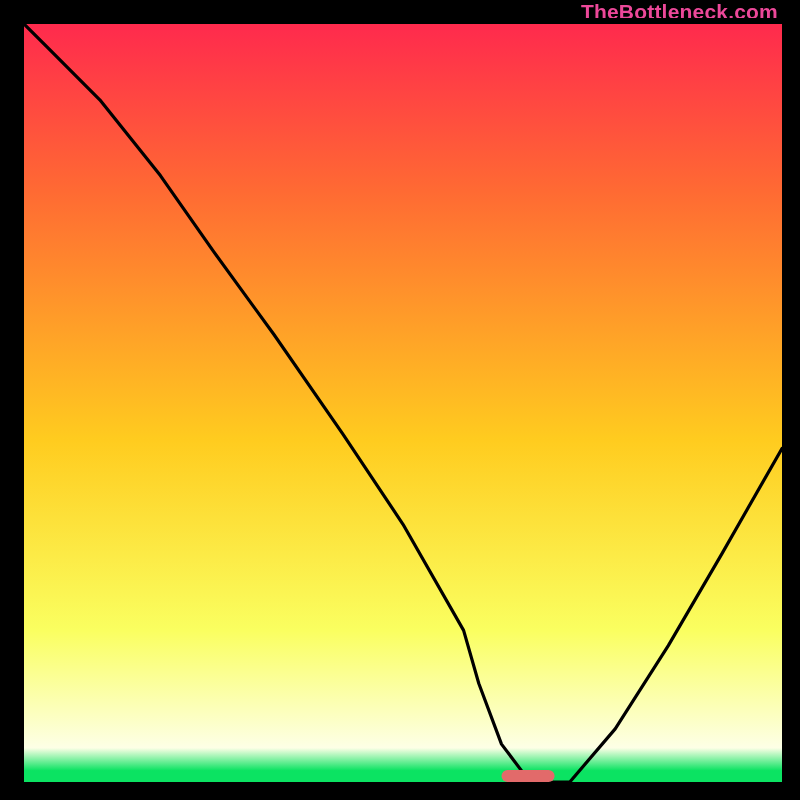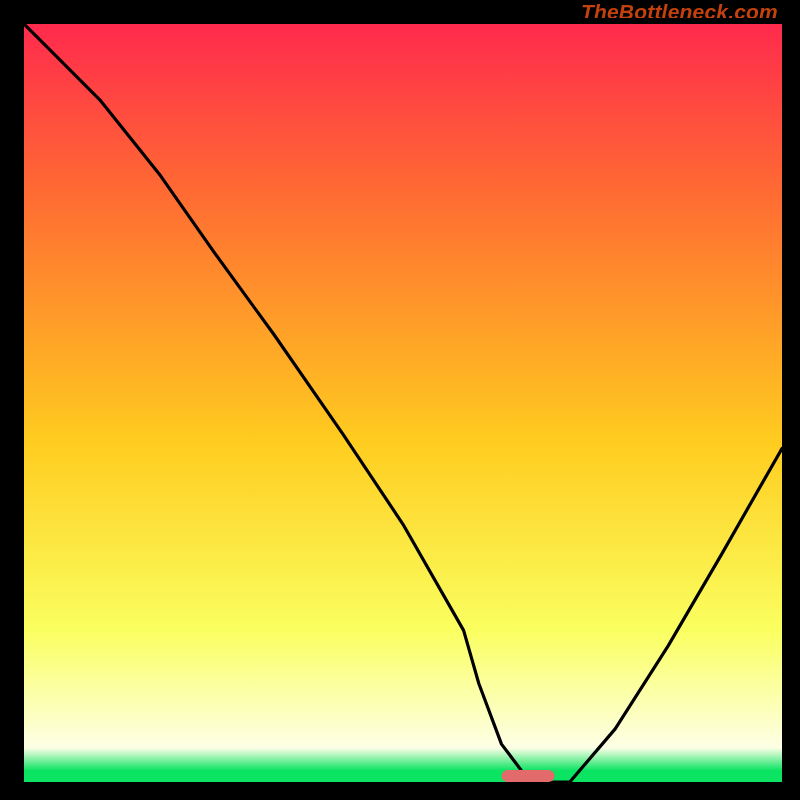--- a/index.html
+++ b/index.html
@@ -27,23 +27,22 @@
     width: 758px;
     height: 758px;
   }
   .credit {
     position: absolute;
     top: 0px;
     right: 22px;
     font-family: Arial, Helvetica, sans-serif;
     font-size: 21px;
     font-weight: 600;
-    color: #c2410c;
+    color: #ec4899;
     letter-spacing: 0.2px;
-    font-style: italic;
   }
   svg { display: block; }
 </style>
 </head>
 <body>
 
 <div class="credit">TheBottleneck.com</div>
 
 <div class="frame">
   <svg class="plot" viewBox="0 0 758 758" preserveAspectRatio="none">

